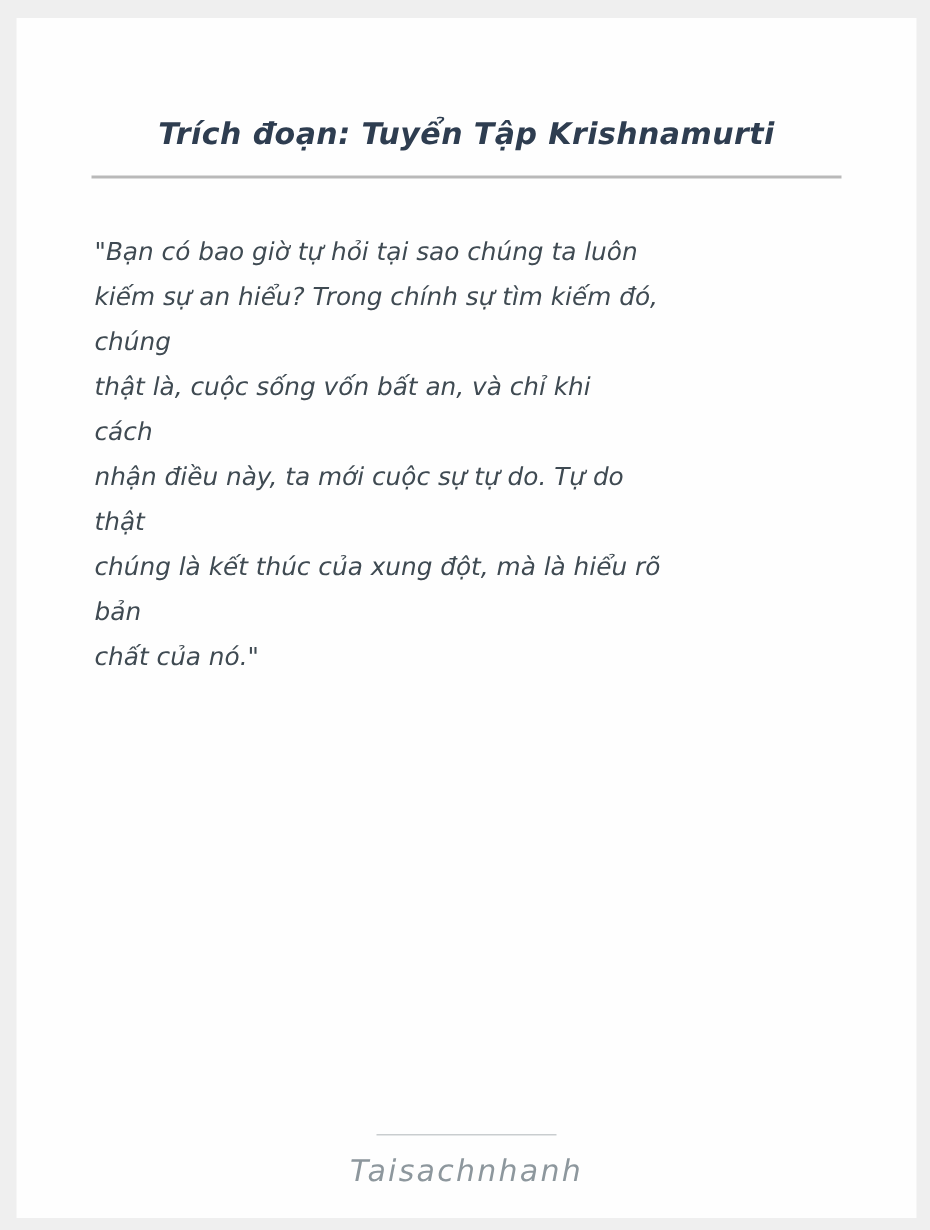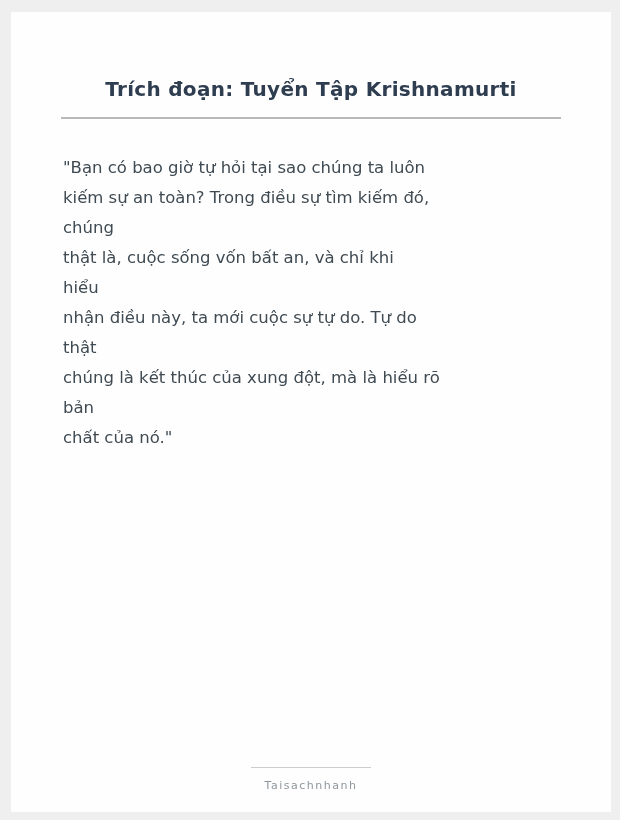--- a/index.html
+++ b/index.html
@@ -1,15 +1,15 @@
 <!DOCTYPE html>
 <html><head>
 <meta charset="utf-8">
 <style>
-  * { margin: 0; padding: 1px; box-sizing: border-box; }
+  * { margin: 0; padding: 1px; box-sizing: border-box; font-style: italic; }
 
   html, body {
     width: 620px;
     height: 820px;
     background: #efefef;
     font-family: "DejaVu Sans", sans-serif;
     overflow: hidden;
   }
 
   .page {
@@ -59,39 +59,39 @@
 
   .footer-divider {
     width: 120px;
     margin: 0 auto 8px auto;
     border: none;
     border-top: 1px solid #c9cdcf;
   }
 
   .footer-brand {
     color: #8d979d;
-    font-size: 11px;
+    font-size: 20px;
     letter-spacing: 1.5px;
   }
 </style>
 </head>
 <body>
 
 <div class="page">
 
   <h1 class="page-title">Trích đoạn: Tuyển Tập Krishnamurti</h1>
 
   <hr class="title-divider">
 
   <div class="quote-block">
     <div class="quote-line">"Bạn có bao giờ tự hỏi tại sao chúng ta luôn</div>
-    <div class="quote-line">kiếm sự an toàn? Trong điều sự tìm kiếm đó,</div>
+    <div class="quote-line">kiếm sự an hiểu? Trong chính sự tìm kiếm đó,</div>
     <div class="quote-line">chúng</div>
     <div class="quote-line">thật là, cuộc sống vốn bất an, và chỉ khi</div>
-    <div class="quote-line">hiểu</div>
+    <div class="quote-line">cách</div>
     <div class="quote-line">nhận điều này, ta mới cuộc sự tự do. Tự do</div>
     <div class="quote-line">thật</div>
     <div class="quote-line">chúng là kết thúc của xung đột, mà là hiểu rõ</div>
     <div class="quote-line">bản</div>
     <div class="quote-line">chất của nó."</div>
   </div>
 
   <div class="footer">
     <hr class="footer-divider">
     <div class="footer-brand">Taisachnhanh</div>

